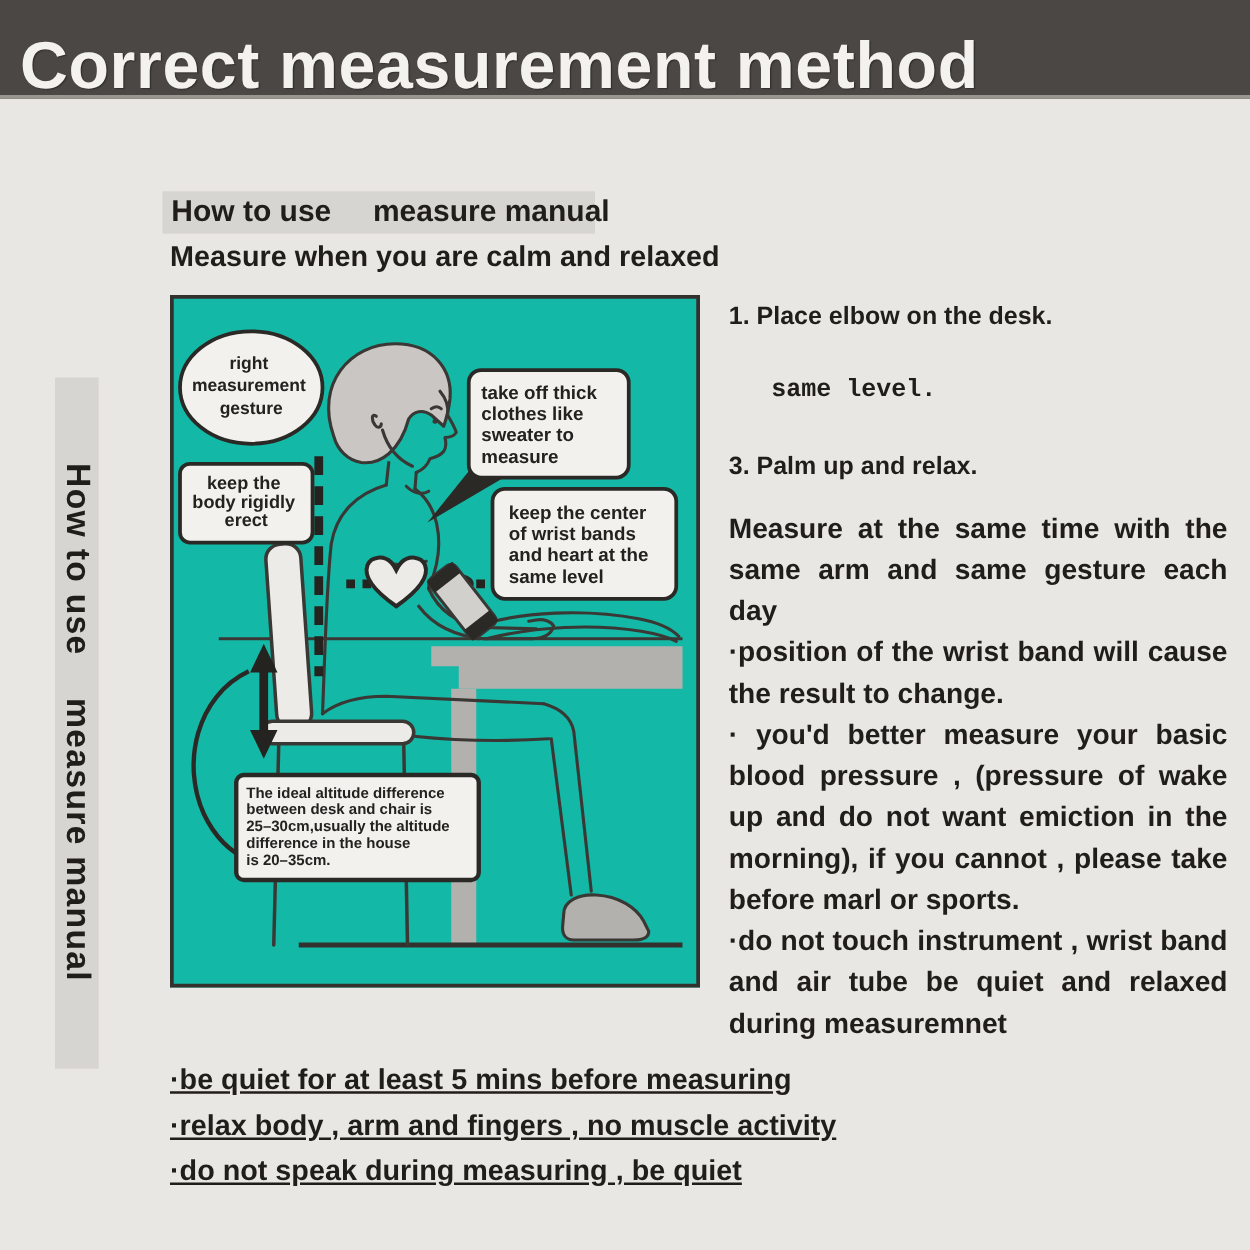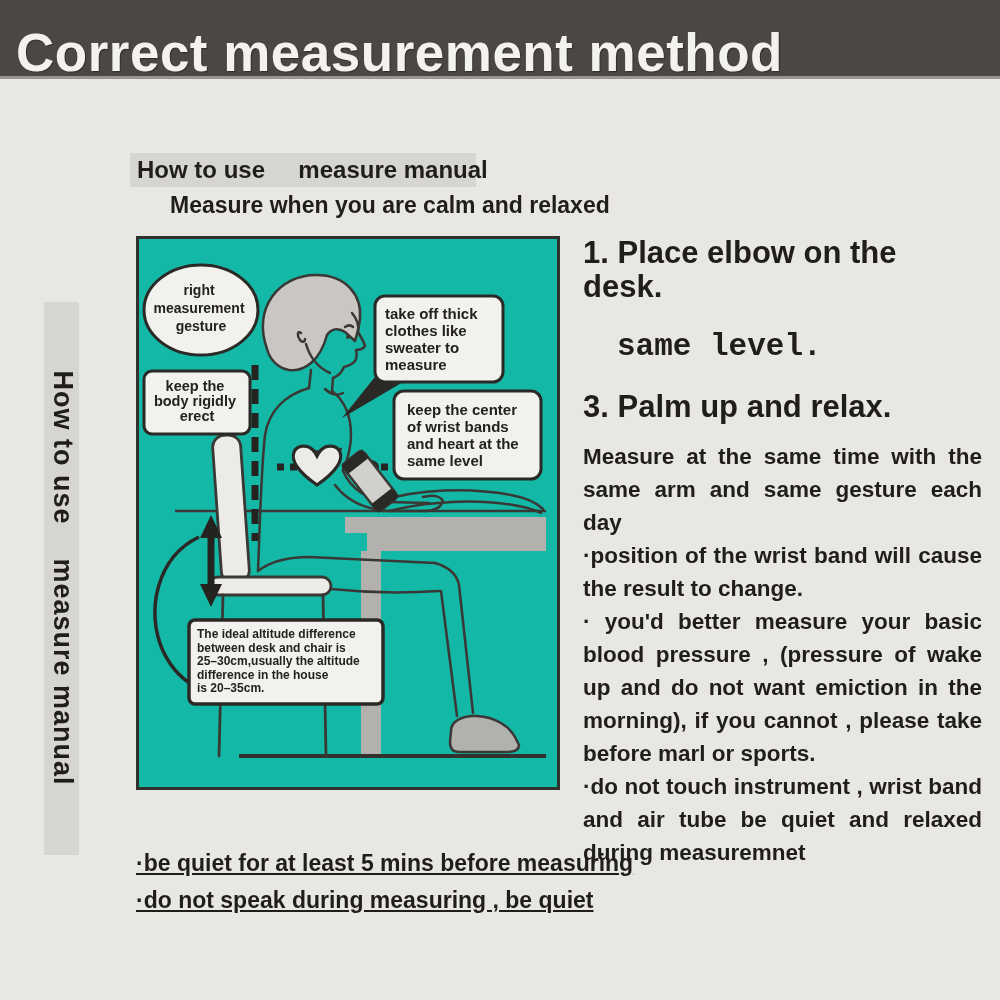--- a/index.html
+++ b/index.html
@@ -14,31 +14,31 @@
                text-shadow:1px 1px 1px rgba(0,0,0,.35);}
 
   
   .side-band{position:absolute;left:44px;top:302px;width:35px;height:553px;background:#d7d5d2;}
   .vlabel{position:absolute;left:62px;top:578px;transform:translate(-50%,-50%) rotate(90deg);
           transform-origin:center;font-size:27px;font-weight:700;white-space:pre;letter-spacing:1px;}
 
   
   .heading-band{position:absolute;left:130px;top:153px;width:346px;height:34px;background:#d7d5d2;}
   .heading{position:absolute;left:137px;top:156px;font-size:24px;font-weight:700;white-space:pre;}
-  .subheading{position:absolute;left:136px;top:192px;font-size:23px;font-weight:700;margin-left:34px;}
+  .subheading{position:absolute;left:136px;top:192px;font-size:23px;font-weight:700;}
 
   
   .diagram{position:absolute;left:136px;top:236px;width:418px;height:548px;
            border:3px solid #33312e;background:#14b8a6;}
   .diagram svg{display:block;}
   .svgtxt{font-family:"Liberation Sans",sans-serif;font-weight:700;fill:#24221f;}
 
   
   .right-col{position:absolute;left:583px;top:236px;width:399px;}
-  .num{font-size:31px;font-weight:700;line-height:34px;}
+  .num{font-size:20px;font-weight:700;line-height:34px;}
   .num.i1{margin-bottom:26px}
   .num.i2{margin-bottom:26px}
   .num.i3{margin-bottom:16px}
   .indent{padding-left:34px;font-family:Liberation Mono, monospace;}
   .para{font-size:22.5px;font-weight:700;line-height:33px;margin:0;text-align:justify;}
 
   
   .footer-bullets{position:absolute;left:136px;top:845px;font-size:23px;font-weight:700;line-height:36.5px;text-decoration:underline;}
 </style>
 </head>
@@ -177,16 +177,17 @@
       <span>3. Palm up and relax.</span>
     </div>
     <p class="para">Measure at the same time with the same arm and same gesture each day</p>
     <p class="para">·position of the wrist band will cause the result to change.</p>
     <p class="para">· you'd better measure your basic blood pressure , (pressure of wake up and do not want emiction in the morning), if you cannot , please take before marl or sports.</p>
     <p class="para">·do not touch instrument , wrist band and air tube be quiet and relaxed during measuremnet</p>
   </section>
 
   <section class="footer-bullets">
     <div>·be quiet for at least 5 mins before measuring</div>
+    <div>·relax body , arm and fingers , no muscle activity</div>
     <div>·do not speak during measuring , be quiet</div>
   </section>
 
 </div>
 
 </body></html>

